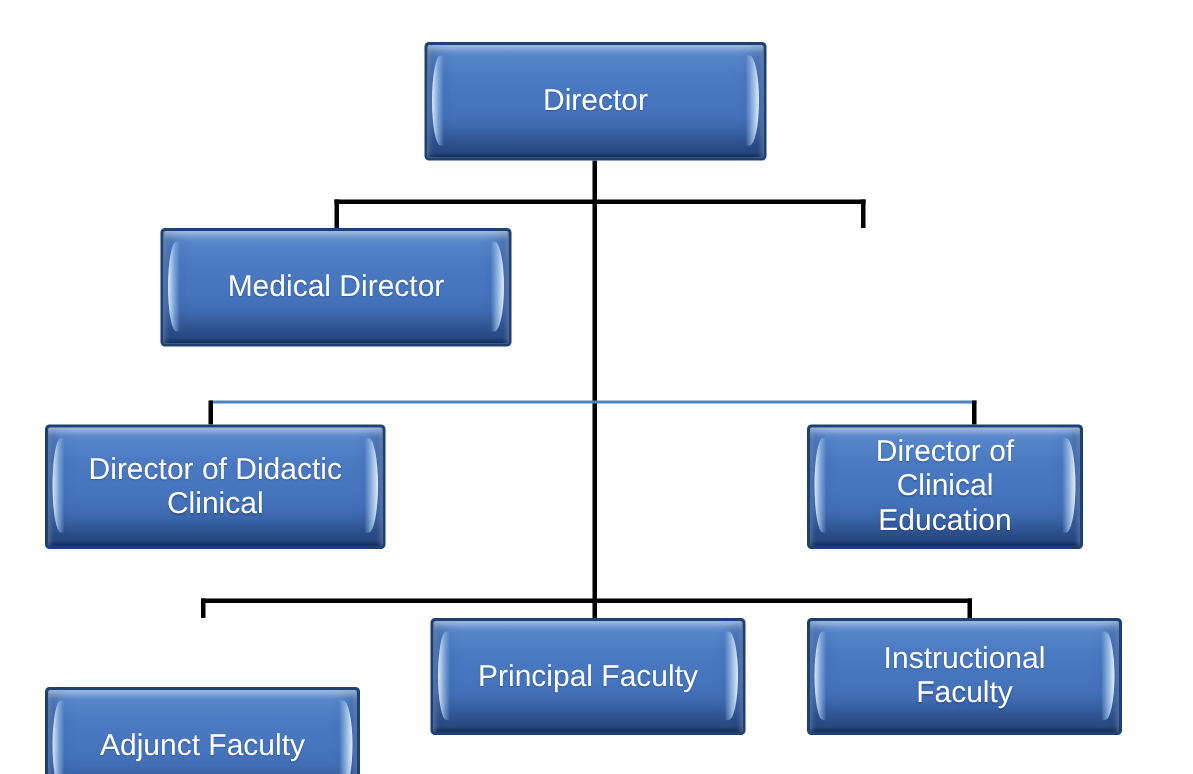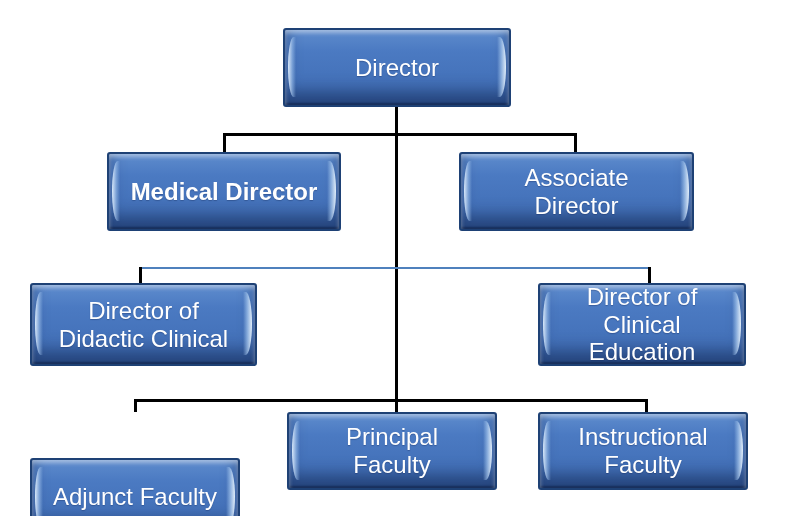--- a/index.html
+++ b/index.html
@@ -17,21 +17,21 @@
   }
   
   .node {
     position: absolute;
     box-sizing: border-box;
     display: flex;
     align-items: center;
     justify-content: center;
     text-align: center;
     color: #ffffff;
-    font-size: 24px;
+    font-size: 20px;
     line-height: 1.15;
     padding: 4px 20px;
     background: linear-gradient(180deg, #5e8ccd 0%, #4b7ac2 28%, #4573bb 62%, #3f6bb0 100%);
     border: 2px solid #1e4175;
     border-radius: 3px;
     box-shadow:
       inset 0 3px 4px rgba(255, 255, 255, 0.45),
       inset 0 -13px 16px rgba(9, 28, 70, 0.5),
       inset 0 -2px 2px rgba(5, 18, 48, 0.55);
   }
@@ -93,31 +93,28 @@
   <div class="line" style="left:648px; top:267px; width:3px; height:16px;"></div>
 
   <div class="line" style="left:134px; top:399px; width:514px; height:3px;"></div>
   <div class="line" style="left:134px; top:399px; width:3px; height:13px;"></div>
   <div class="line" style="left:645px; top:399px; width:3px; height:13px;"></div>
 
   <div class="node" style="left:283px; top:28px; width:228px; height:79px;">
     <span class="label">Director</span>
   </div>
 
-  <div class="node" style="left:107px; top:152px; width:234px; height:79px;font-weight:bold;">
+  <div class="node" style="left:107px; top:152px; width:234px; height:79px;">
     <span class="label">Medical Director</span>
-  </div>
-  <div class="node" style="left:459px; top:152px; width:235px; height:79px;">
-    <span class="label">Associate Director</span>
   </div>
 
   <div class="node" style="left:30px; top:283px; width:227px; height:83px;">
     <span class="label">Director of Didactic Clinical</span>
   </div>
-  <div class="node" style="left:538px; top:283px; width:208px; height:83px;">
+  <div class="node" style="left:538px; top:283px; width:184px; height:83px;">
     <span class="label">Director of Clinical Education</span>
   </div>
 
   <div class="node" style="left:30px; top:412px; width:210px; height:78px;margin-top:46px;">
     <span class="label">Adjunct Faculty</span>
   </div>
   <div class="node" style="left:287px; top:412px; width:210px; height:78px;">
     <span class="label">Principal Faculty</span>
   </div>
   <div class="node" style="left:538px; top:412px; width:210px; height:78px;">

